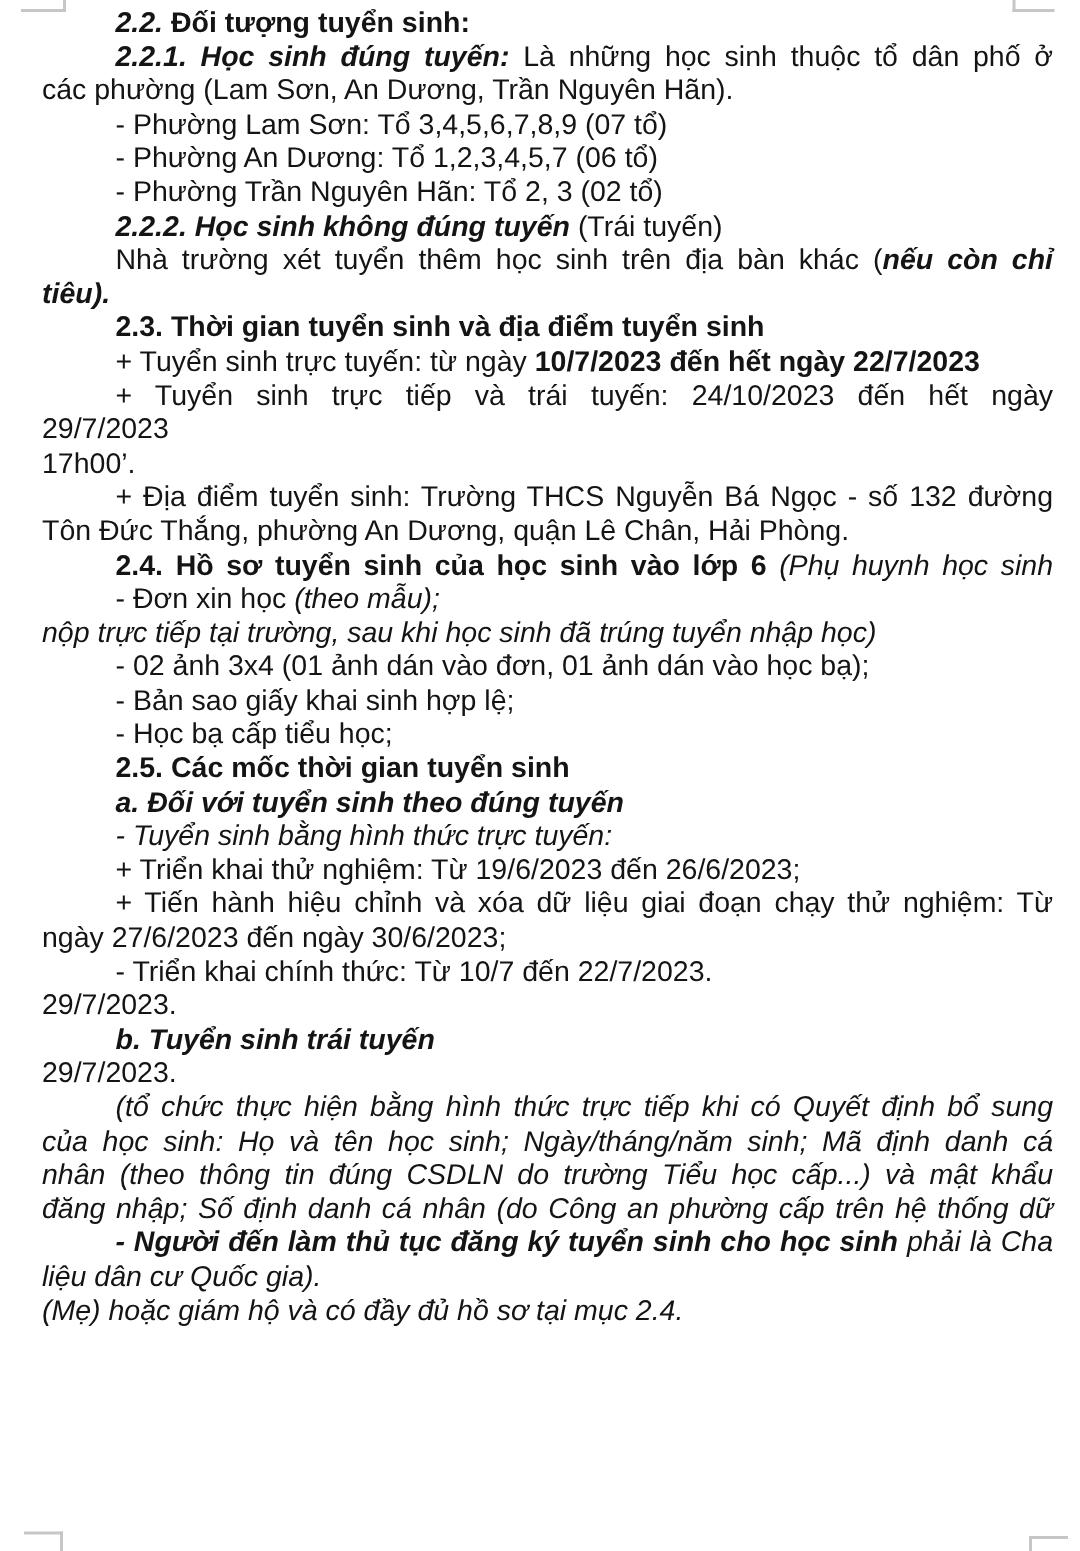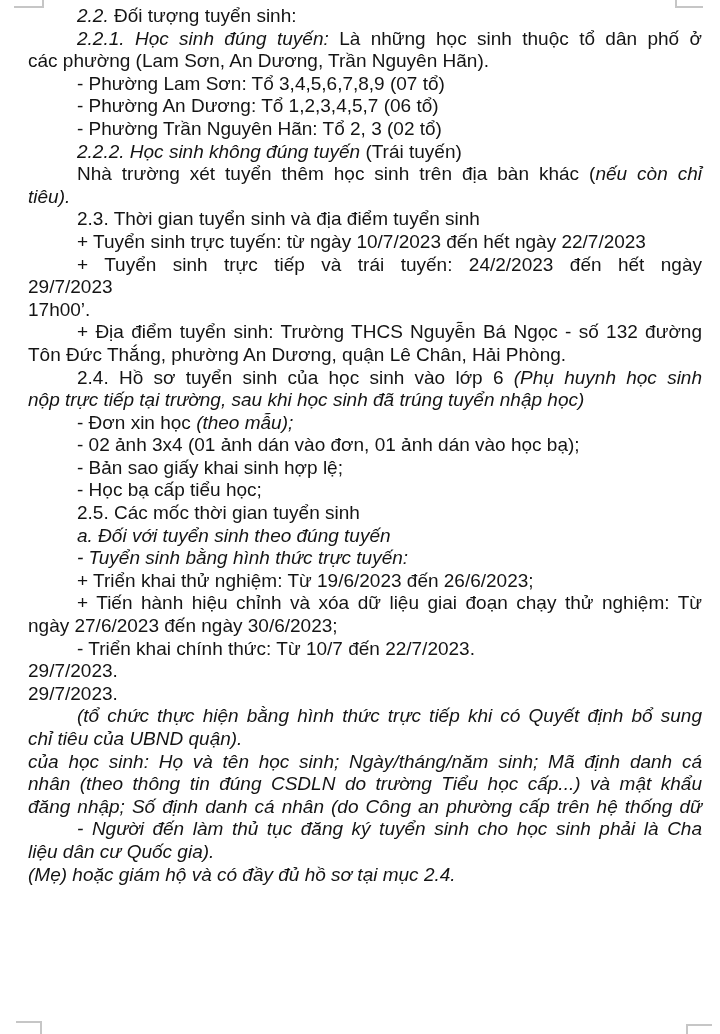--- a/index.html
+++ b/index.html
@@ -10,21 +10,21 @@
     font-family: "Liberation Sans", sans-serif;
   }
   .page { position: relative; width: 720px; height: 1034px; background: #ffffff; }
   .doc {
     position: absolute; left: 28px; top: 5px; width: 674px;
     font-size: 19px; line-height: 22.6px; color: #141414;
   }
   .line { text-align: left; white-space: normal; }
   .line.indent { text-indent: 49px; }
   .line.justify { text-align: justify; text-align-last: justify; white-space: nowrap; }
-  .b { font-weight: 400; margin-top: 36px; }
+  .b { font-weight: 700; margin-top: 36px; }
   .i { font-style: italic; }
   .corner { position: absolute; border: 0 solid #c6c6c6; background: transparent; }
   .corner.tl { left: 14px;  top: -7px;    width: 28px; height: 13px; border-bottom-width: 2px; border-right-width: 2px; }
   .corner.tr { left: 675px; top: -7px;    width: 26px; height: 13px; border-bottom-width: 2px; border-left-width: 2px; }
   .corner.bl { left: 16px;  top: 1021px;  width: 24px; height: 16px; border-top-width: 2px;    border-right-width: 2px; }
   .corner.br { left: 686px; top: 1024px;  width: 24px; height: 14px; border-top-width: 2px;    border-left-width: 2px; }
 </style>
 </head>
 <body>
 
@@ -38,42 +38,42 @@
       <div class="line indent justify"><span class="b i">2.2.1. Học sinh đúng tuyến:</span><span class=""> Là những học sinh thuộc tổ dân phố ở</span></div>
       <div class="line"><span class="">các phường (Lam Sơn, An Dương, Trần Nguyên Hãn).</span></div>
       <div class="line indent"><span class="">- Phường Lam Sơn: Tổ 3,4,5,6,7,8,9 (07 tổ)</span></div>
       <div class="line indent"><span class="">- Phường An Dương: Tổ 1,2,3,4,5,7 (06 tổ)</span></div>
       <div class="line indent"><span class="">- Phường Trần Nguyên Hãn: Tổ 2, 3 (02 tổ)</span></div>
       <div class="line indent"><span class="b i">2.2.2. Học sinh không đúng tuyến </span><span class="">(Trái tuyến)</span></div>
       <div class="line indent justify"><span class="">Nhà trường xét tuyển thêm học sinh trên địa bàn khác (</span><span class="b i">nếu còn chỉ</span></div>
       <div class="line"><span class="b i">tiêu).</span></div>
       <div class="line indent"><span class="b ">2.3. Thời gian tuyển sinh và địa điểm tuyển sinh</span></div>
       <div class="line indent"><span class="">+ Tuyển sinh trực tuyến: từ ngày </span><span class="b ">10/7/2023 đến hết ngày 22/7/2023</span></div>
-      <div class="line indent justify"><span class="">+ Tuyển sinh trực tiếp và trái tuyến: 24/2/2023 đến hết ngày</span></div>
+      <div class="line indent justify"><span class="">+ Tuyển sinh trực tiếp và trái tuyến: 24/10/2023 đến hết ngày</span></div>
       <div class="line"><span class="">29/7/2023</span></div>
       <div class="line"><span class="">17h00’.</span></div>
       <div class="line indent justify"><span class="">+ Địa điểm tuyển sinh: Trường THCS Nguyễn Bá Ngọc - số 132 đường</span></div>
       <div class="line"><span class="">Tôn Đức Thắng, phường An Dương, quận Lê Chân, Hải Phòng.</span></div>
       <div class="line indent justify"><span class="b ">2.4. Hồ sơ tuyển sinh của học sinh vào lớp 6 </span><span class="i">(Phụ huynh học sinh</span></div>
+      <div class="line indent"><span class="">- Đơn xin học </span><span class="i">(theo mẫu);</span></div>
       <div class="line"><span class="i">nộp trực tiếp tại trường, sau khi học sinh đã trúng tuyển nhập học)</span></div>
-      <div class="line indent"><span class="">- Đơn xin học </span><span class="i">(theo mẫu);</span></div>
       <div class="line indent"><span class="">- 02 ảnh 3x4 (01 ảnh dán vào đơn, 01 ảnh dán vào học bạ);</span></div>
       <div class="line indent"><span class="">- Bản sao giấy khai sinh hợp lệ;</span></div>
       <div class="line indent"><span class="">- Học bạ cấp tiểu học;</span></div>
       <div class="line indent"><span class="b ">2.5. Các mốc thời gian tuyển sinh</span></div>
       <div class="line indent"><span class="b i">a. Đối với tuyển sinh theo đúng tuyến</span></div>
       <div class="line indent"><span class="i">- Tuyển sinh bằng hình thức trực tuyến:</span></div>
       <div class="line indent"><span class="">+ Triển khai thử nghiệm: Từ 19/6/2023 đến 26/6/2023;</span></div>
       <div class="line indent justify"><span class="">+ Tiến hành hiệu chỉnh và xóa dữ liệu giai đoạn chạy thử nghiệm: Từ</span></div>
       <div class="line"><span class="">ngày 27/6/2023 đến ngày 30/6/2023;</span></div>
       <div class="line indent"><span class="">- Triển khai chính thức: Từ 10/7 đến 22/7/2023.</span></div>
       <div class="line"><span class="">29/7/2023.</span></div>
+      <div class="line indent"><span class="b i">b. Tuyển sinh trái tuyến</span></div>
       <div class="line"><span class="">29/7/2023.</span></div>
       <div class="line indent justify"><span class="i">(tổ chức thực hiện bằng hình thức trực tiếp khi có Quyết định bổ sung</span></div>
-      <div class="line"><span class="i">chỉ tiêu của UBND quận).</span></div>
       <div class="line justify"><span class="i">của học sinh: Họ và tên học sinh; Ngày/tháng/năm sinh; Mã định danh cá</span></div>
       <div class="line justify"><span class="i">nhân (theo thông tin đúng CSDLN do trường Tiểu học cấp...) và mật khẩu</span></div>
       <div class="line justify"><span class="i">đăng nhập; Số định danh cá nhân (do Công an phường cấp trên hệ thống dữ</span></div>
       <div class="line indent justify"><span class="b i">- Người đến làm thủ tục đăng ký tuyển sinh cho học sinh </span><span class="i">phải là Cha</span></div>
       <div class="line"><span class="i">liệu dân cư Quốc gia).</span></div>
       <div class="line"><span class="i">(Mẹ) hoặc giám hộ và có đầy đủ hồ sơ tại mục 2.4.</span></div>
     </div>
 </div>
 
 </body></html>

